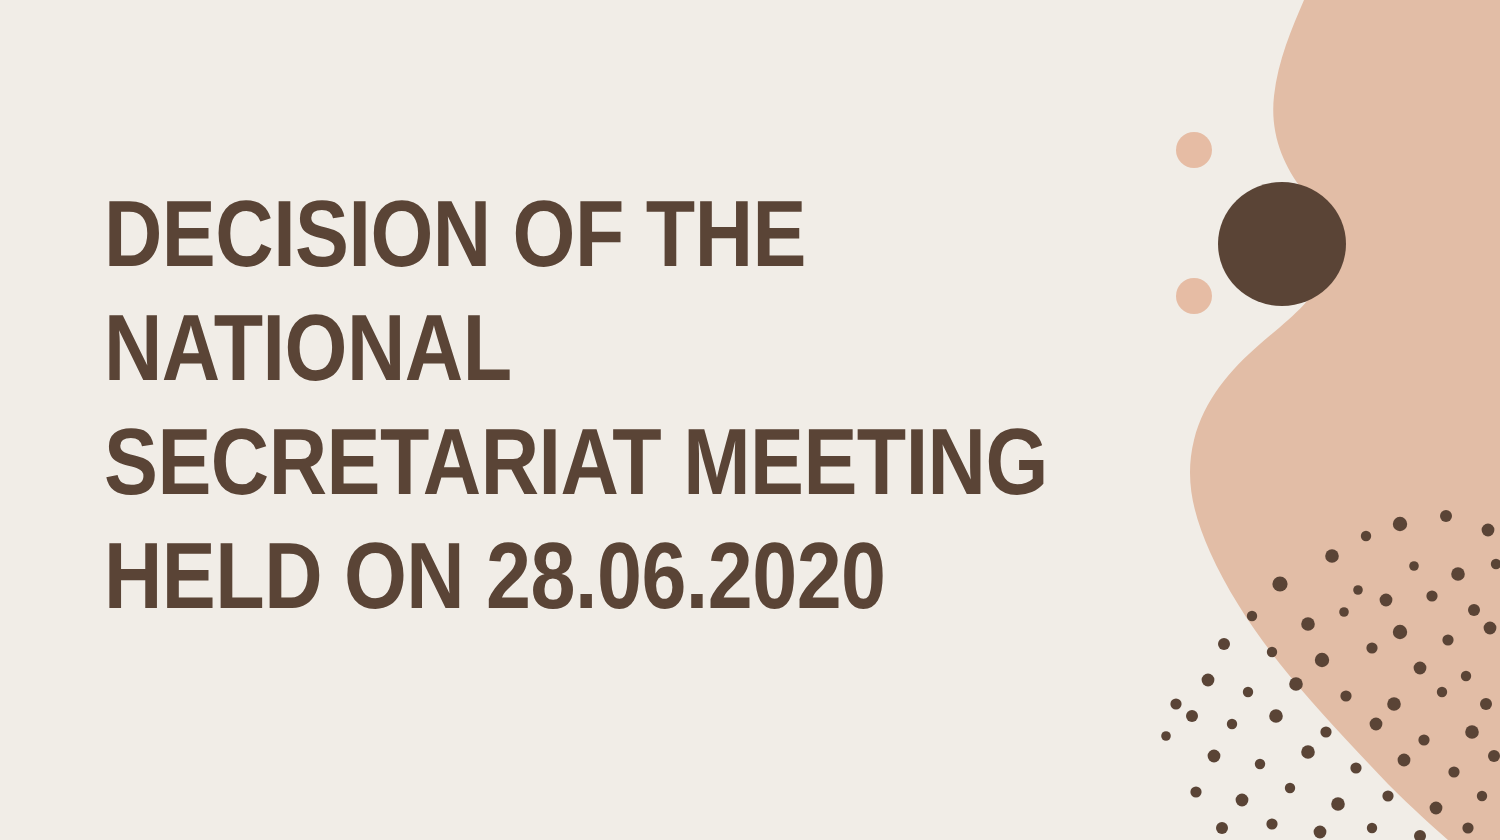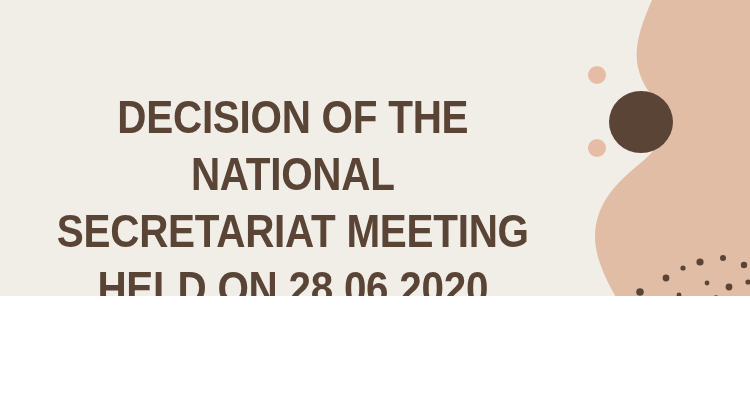--- a/index.html
+++ b/index.html
@@ -3,25 +3,24 @@
 <meta charset="utf-8">
 <style>
   html, body {
     margin: 0;
     padding: 0;
     background: #ffffff;
   }
   #poster {
     position: relative;
     width: 750px;
-    height: 296px;
+    height: 420px;
     overflow: hidden;
     background: #F1EDE7;
     font-family: "Liberation Sans", sans-serif;
-    text-align: center;
   }
   #decor-svg {
     position: absolute;
     left: 0;
     top: 0;
     width: 750px;
     height: 420px;
     display: block;
   }
   #headline {

